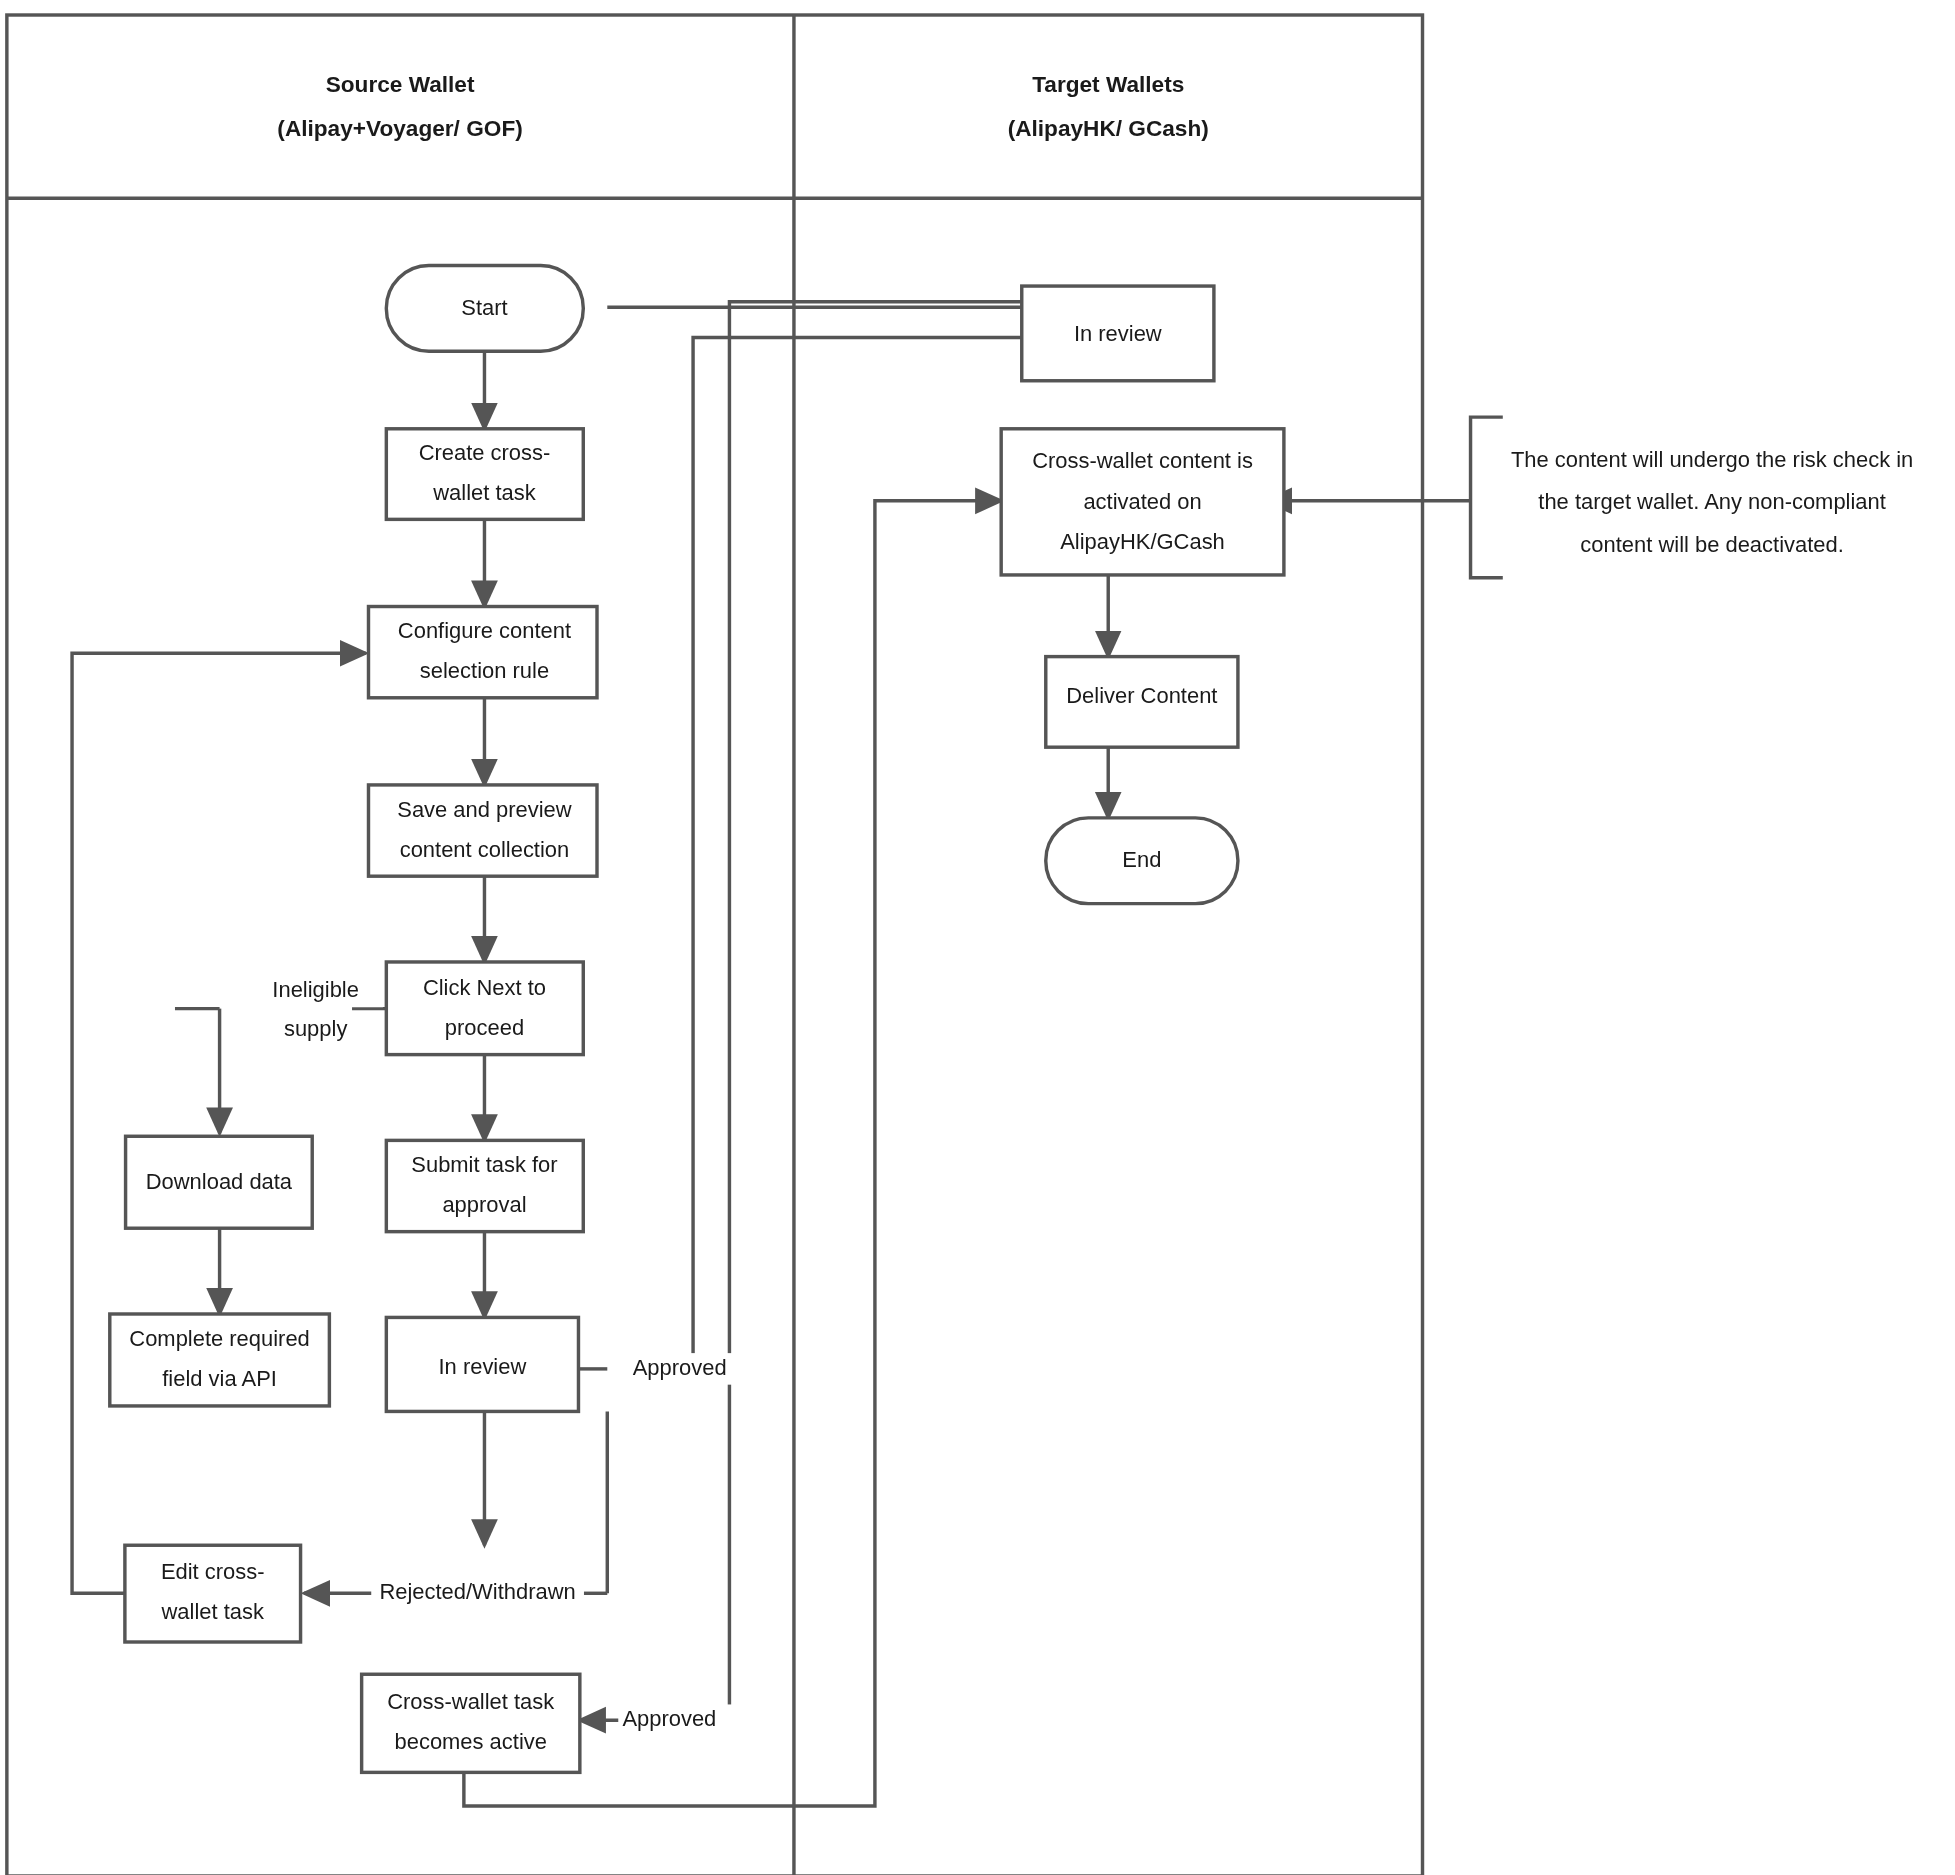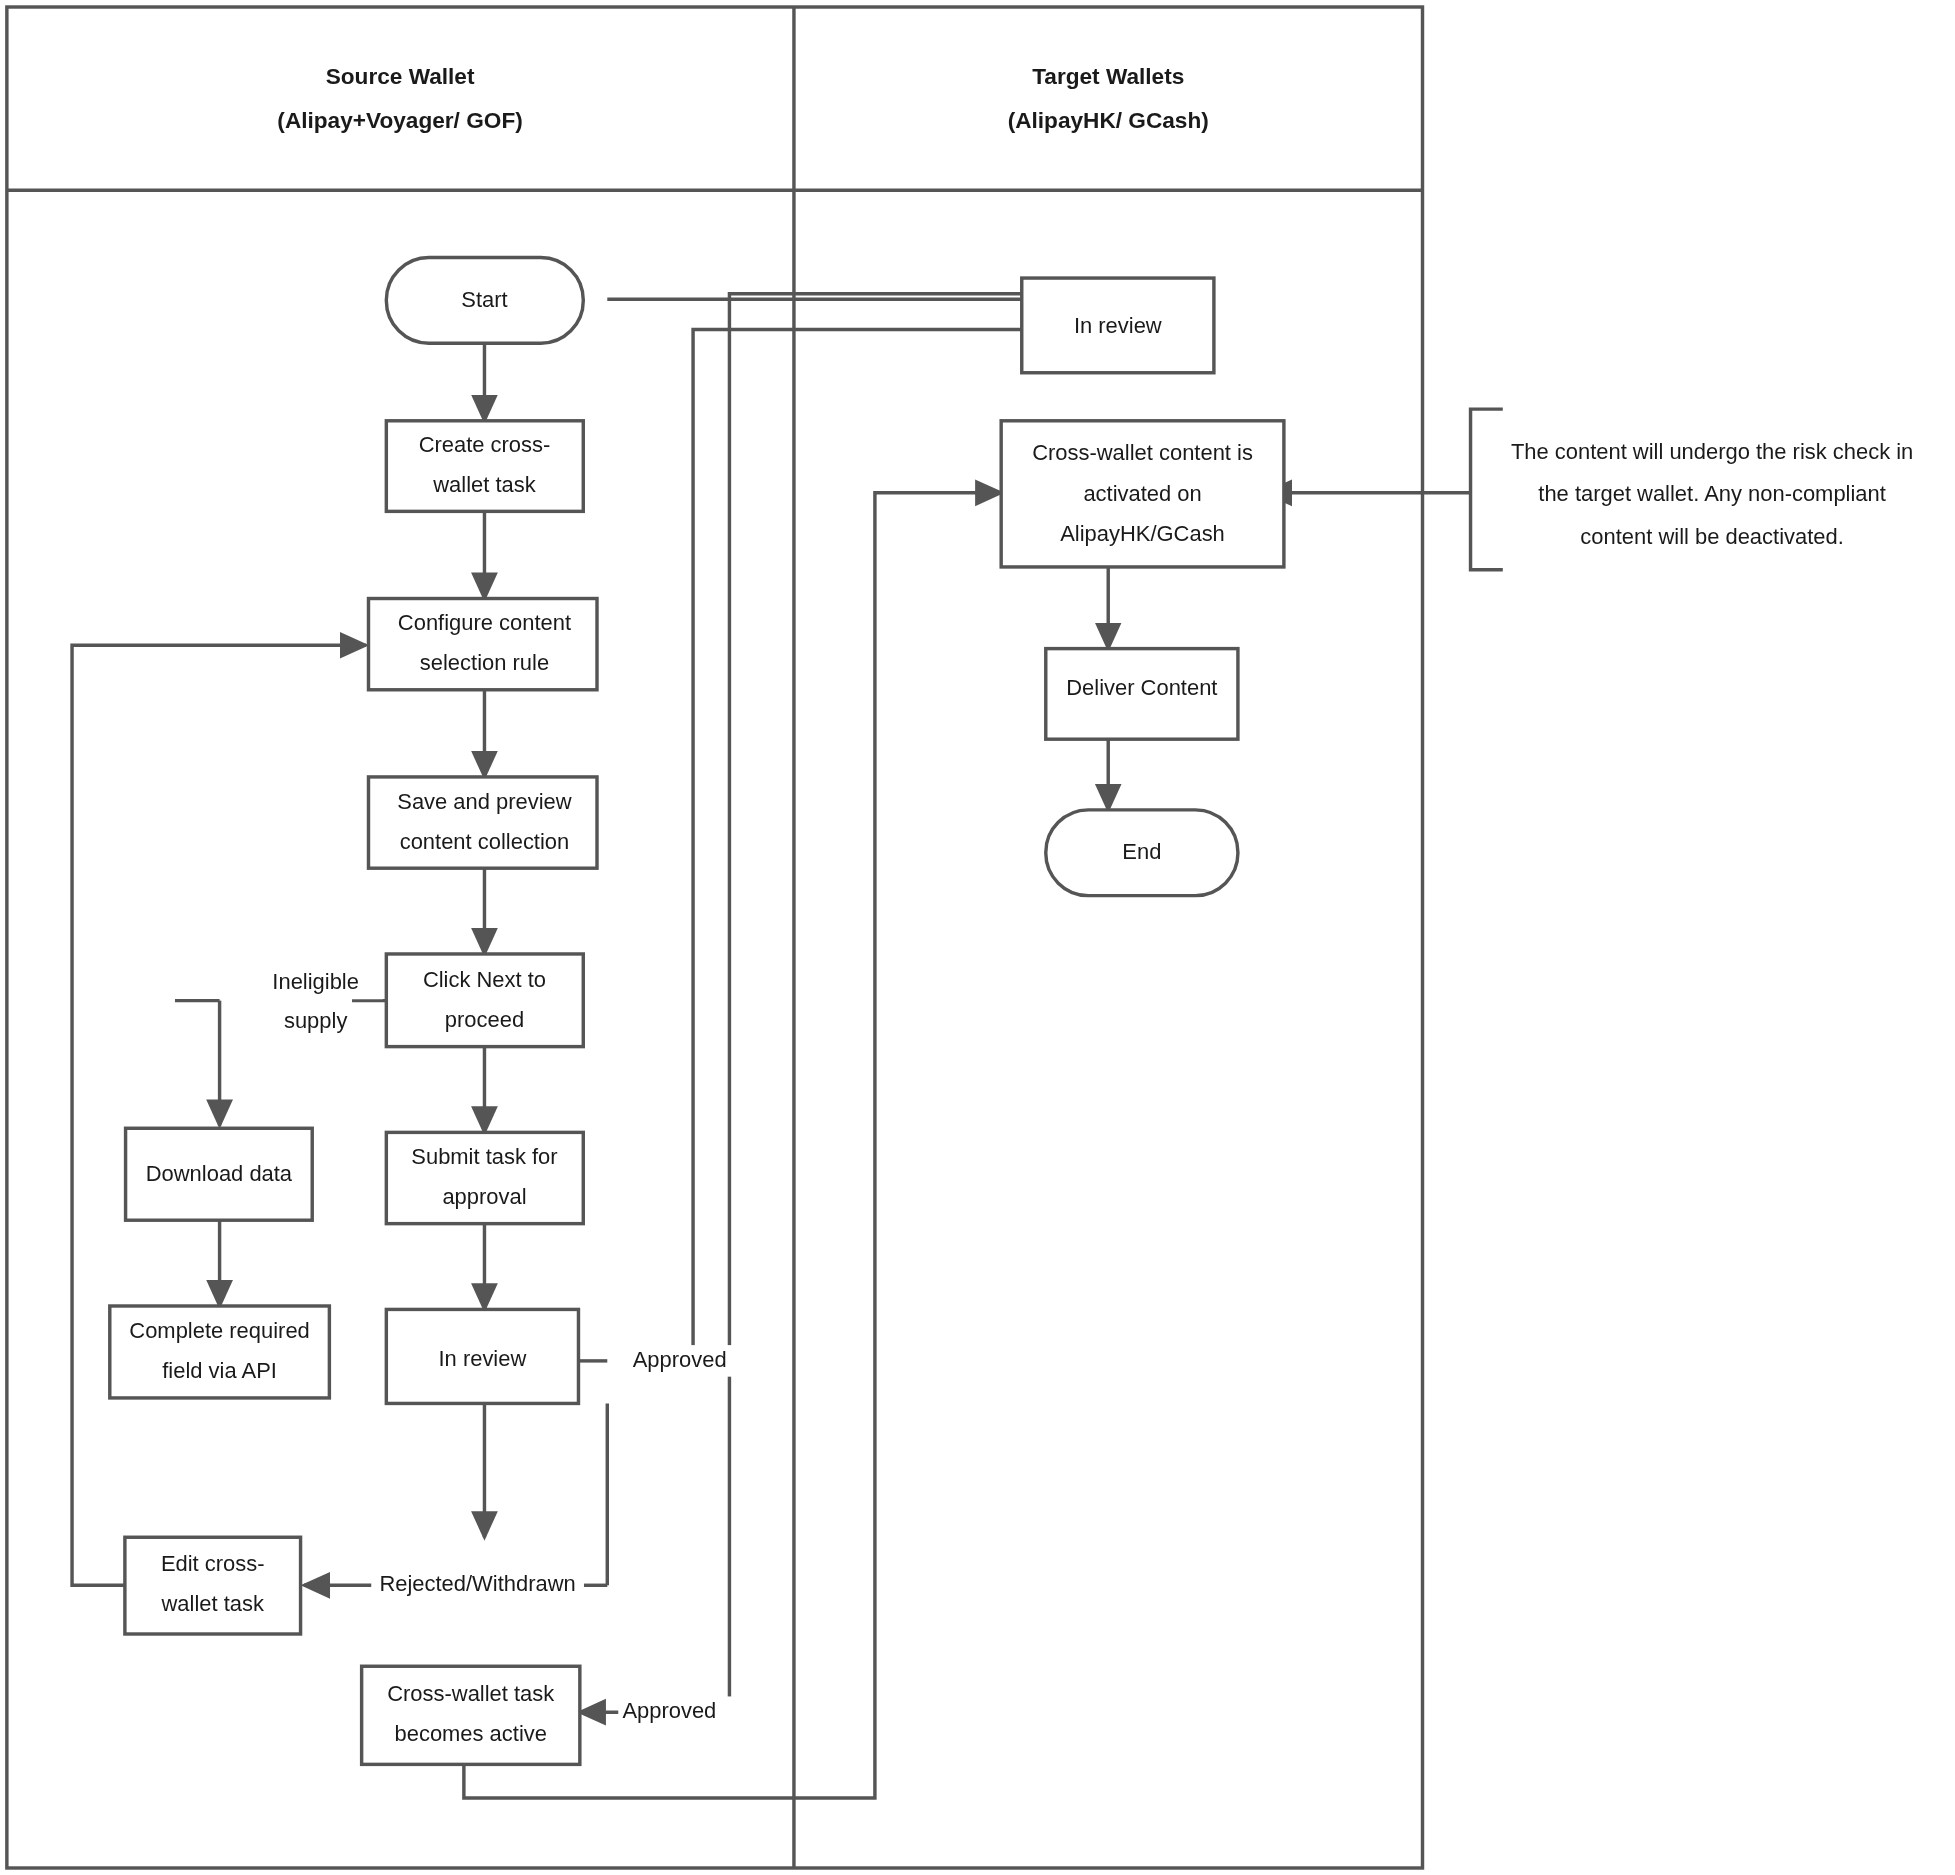--- a/index.html
+++ b/index.html
@@ -10,21 +10,21 @@
   body {
     font-family: "Liberation Sans", sans-serif;
     width: 1955px;
     height: 1875px;
     position: relative;
     overflow: hidden;
   }
   #diagram-root {
     position: absolute;
     left: 0;
-    top: 0;
+    top: 8px;
     width: 1955px;
     height: 1487px;
   }
   svg { display: block; }
   .lane-frame {
     fill: #ffffff;
     stroke: #555555;
     stroke-width: 5;
   }
   .lane-divider {

